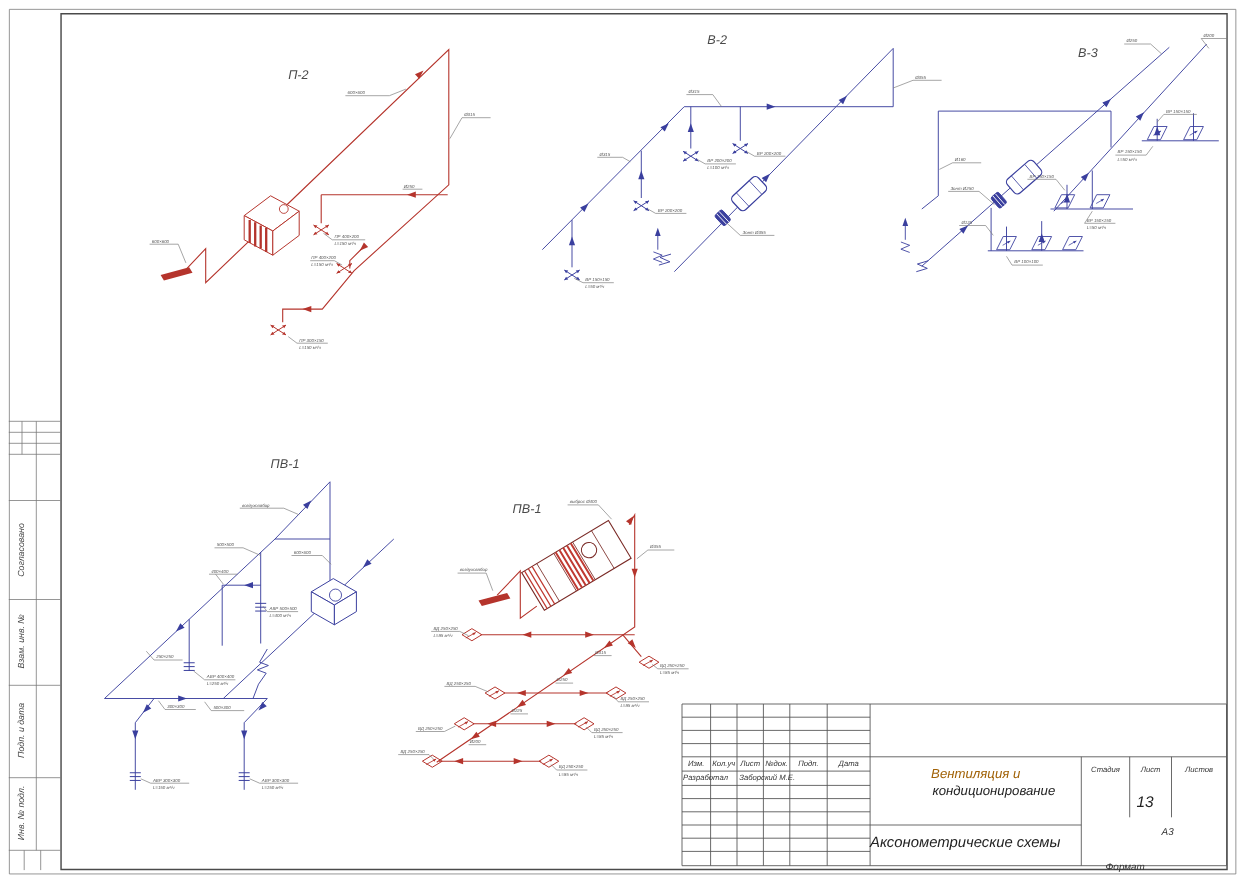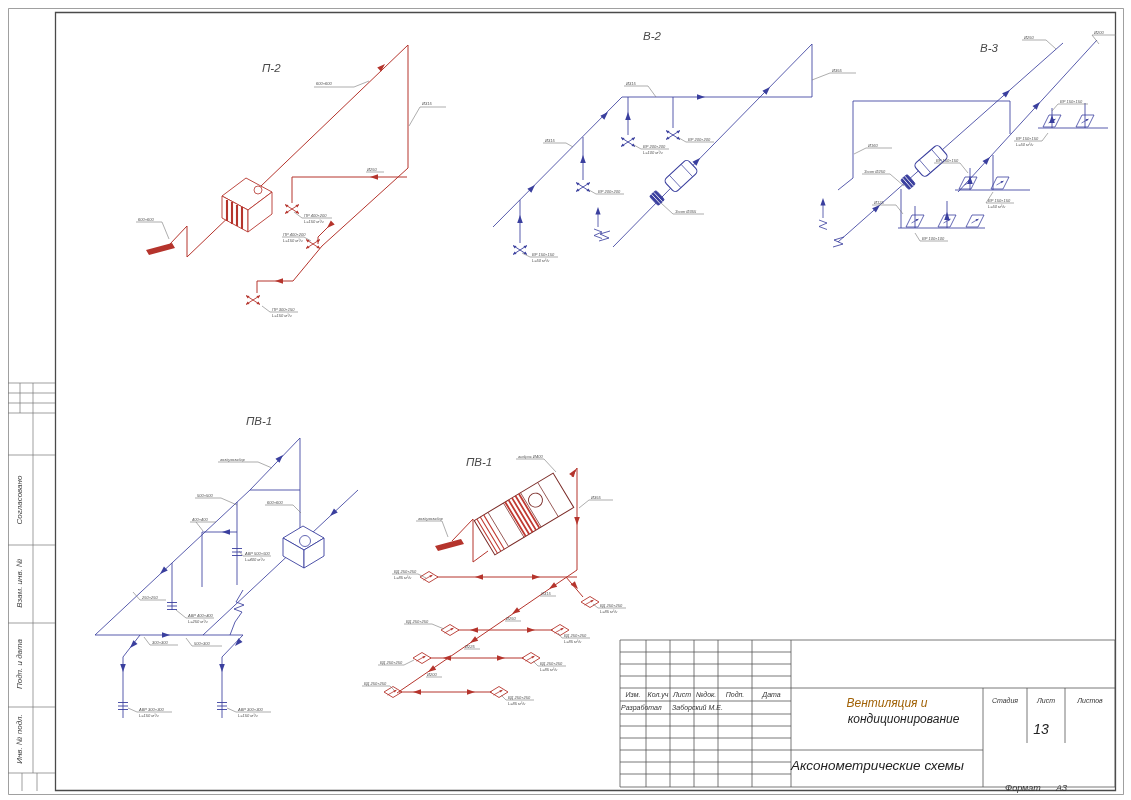--- a/index.html
+++ b/index.html
@@ -396,15 +396,15 @@
   <div class="tx s12 ctr" style="left:791px;width:192px;top:697px;color:#a16207;">Вентиляция и</div>
   <div class="tx s12 ctr" style="left:791px;width:225px;top:713px;color:#222;">кондиционирование</div>
   <div class="tx s13 ctr" style="left:791px;width:168px;top:759px;color:#222;">Аксонометрические схемы</div>
 
   <div class="tx s7 ctr" style="left:983px;width:44px;top:697px;">Стадия</div>
   <div class="tx s7 ctr" style="left:1027px;width:38px;top:697px;">Лист</div>
   <div class="tx s7 ctr" style="left:1065px;width:50px;top:697px;">Листов</div>
   <div class="tx s14 ctr" style="left:1027px;width:28px;top:722px;color:#222;">13</div>
 
   <div class="tx s9" style="left:1005px;top:784px;">Формат</div>
-  <div class="tx s9" style="left:1056px;top:784px;">А3</div>
+  <div class="tx s9" style="left:1056px;top:752px;">А3</div>
 
 </div>
 
 </body></html>

